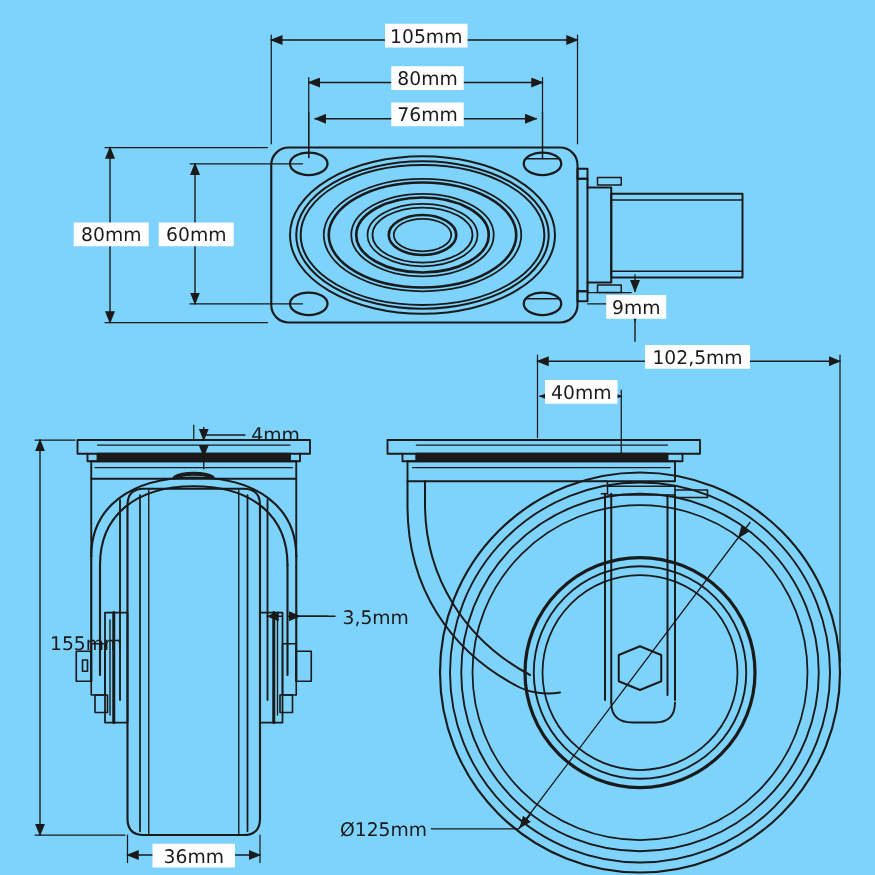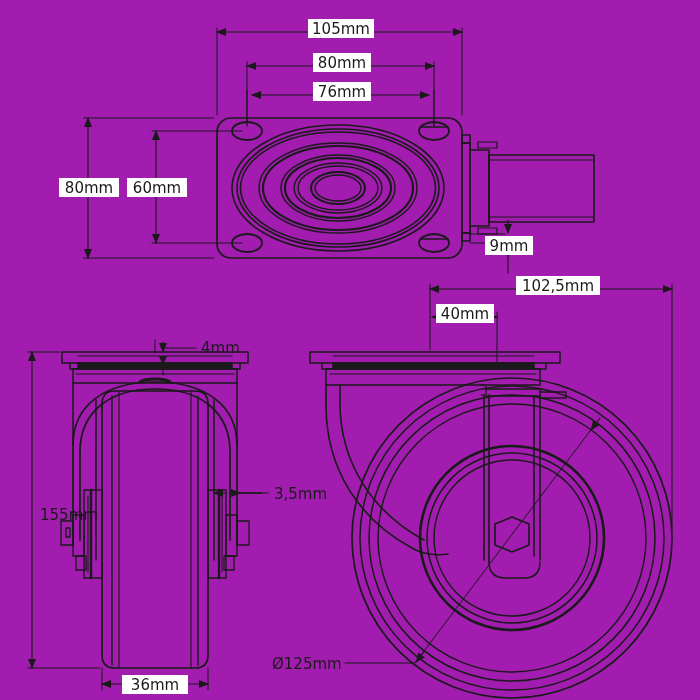--- a/index.html
+++ b/index.html
@@ -1,17 +1,17 @@
 <!DOCTYPE html>
 <html><head>
 <meta charset="utf-8">
 <style>
   html,body{margin:0;padding:0;background:#ffffff;}
   body{width:700px;height:700px;overflow:hidden;font-family:"DejaVu Sans","Liberation Sans",sans-serif;}
-  #stage{position:relative;width:700px;height:700px;background:#a21caf;}
+  #stage{position:relative;width:700px;height:700px;background:#7dd3fc;}
   svg{display:block;}
   .dimtext{font-family:"DejaVu Sans","Liberation Sans",sans-serif;font-size:15px;fill:#1a1a1a;}
 </style>
 </head>
 <body>
 
 <div id="stage">
 <svg width="700" height="700" viewBox="0 0 700 700" xmlns="http://www.w3.org/2000/svg">
 
   <defs>

